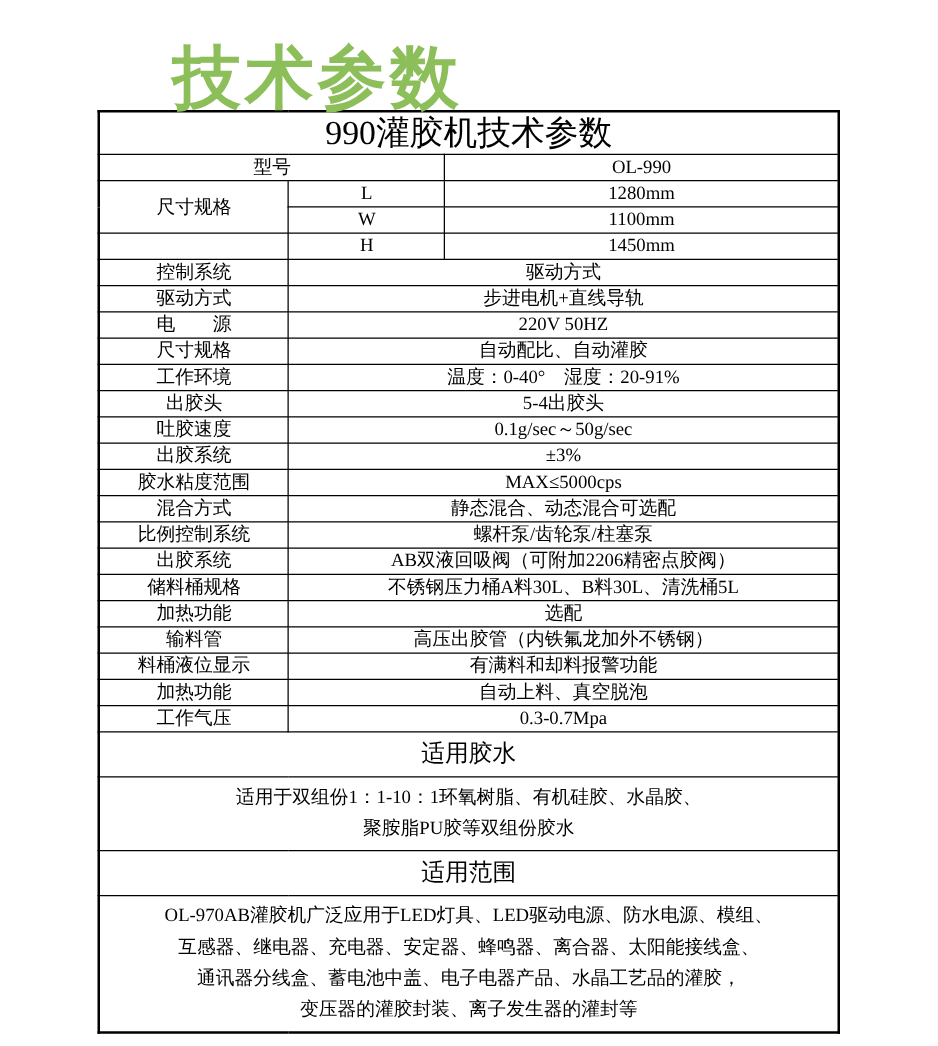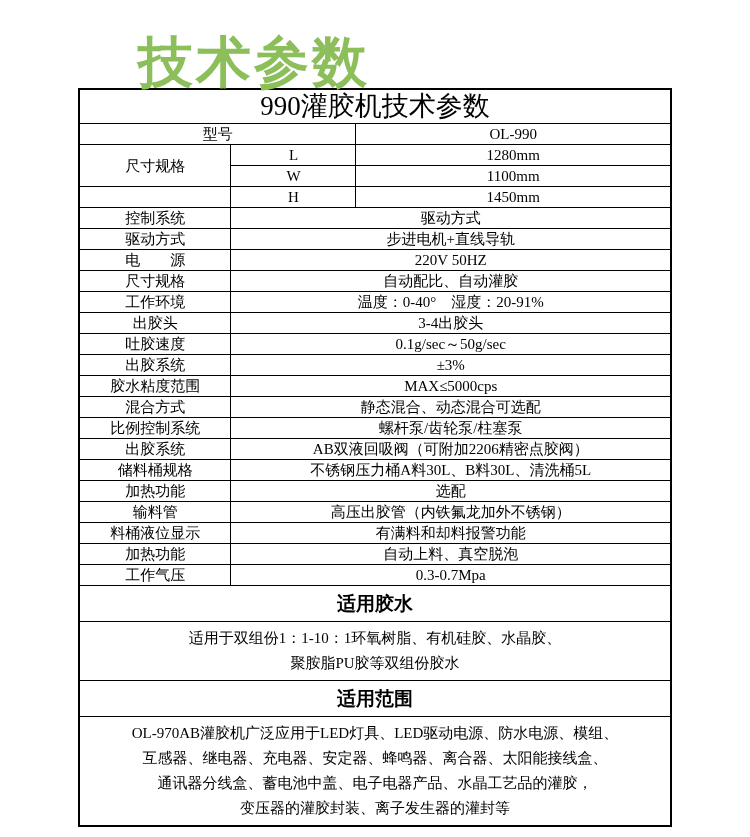--- a/index.html
+++ b/index.html
@@ -31,21 +31,21 @@
   }
   table.spec td{
     border:1px solid #000;text-align:center;vertical-align:middle;
     font-size:15px;padding:0;height:20px;line-height:20px;
     white-space:nowrap;overflow:hidden;
   }
   col.c1{width:152px}
   col.c2{width:125px}
   col.c3{width:315px}
   tr.title-row td{font-size:27px;height:33px;line-height:33px;}
-  tr.sect td{font-weight:bold;font-size:19px;height:35px;line-height:35px;}
+  tr.sect td{font-weight:normal;font-size:19px;height:35px;line-height:35px;}
   tr.para td{height:auto;line-height:25px;padding:4px 6px;white-space:normal;margin-left:30px;}
   tr.para .pline{text-align:center;}
 </style>
 </head>
 <body>
 
 <header class="hdr">
   <span class="hdr-cn">技术参数</span>
 </header>
 
@@ -95,21 +95,21 @@
     <tr>
       <td>尺寸规格</td>
       <td colspan="2">自动配比、自动灌胶</td>
     </tr>
     <tr>
       <td>工作环境</td>
       <td colspan="2">温度：0-40°　湿度：20-91%</td>
     </tr>
     <tr>
       <td>出胶头</td>
-      <td colspan="2">3-4出胶头</td>
+      <td colspan="2">5-4出胶头</td>
     </tr>
     <tr>
       <td>吐胶速度</td>
       <td colspan="2">0.1g/sec～50g/sec</td>
     </tr>
     <tr>
       <td>出胶系统</td>
       <td colspan="2">±3%</td>
     </tr>
     <tr>

